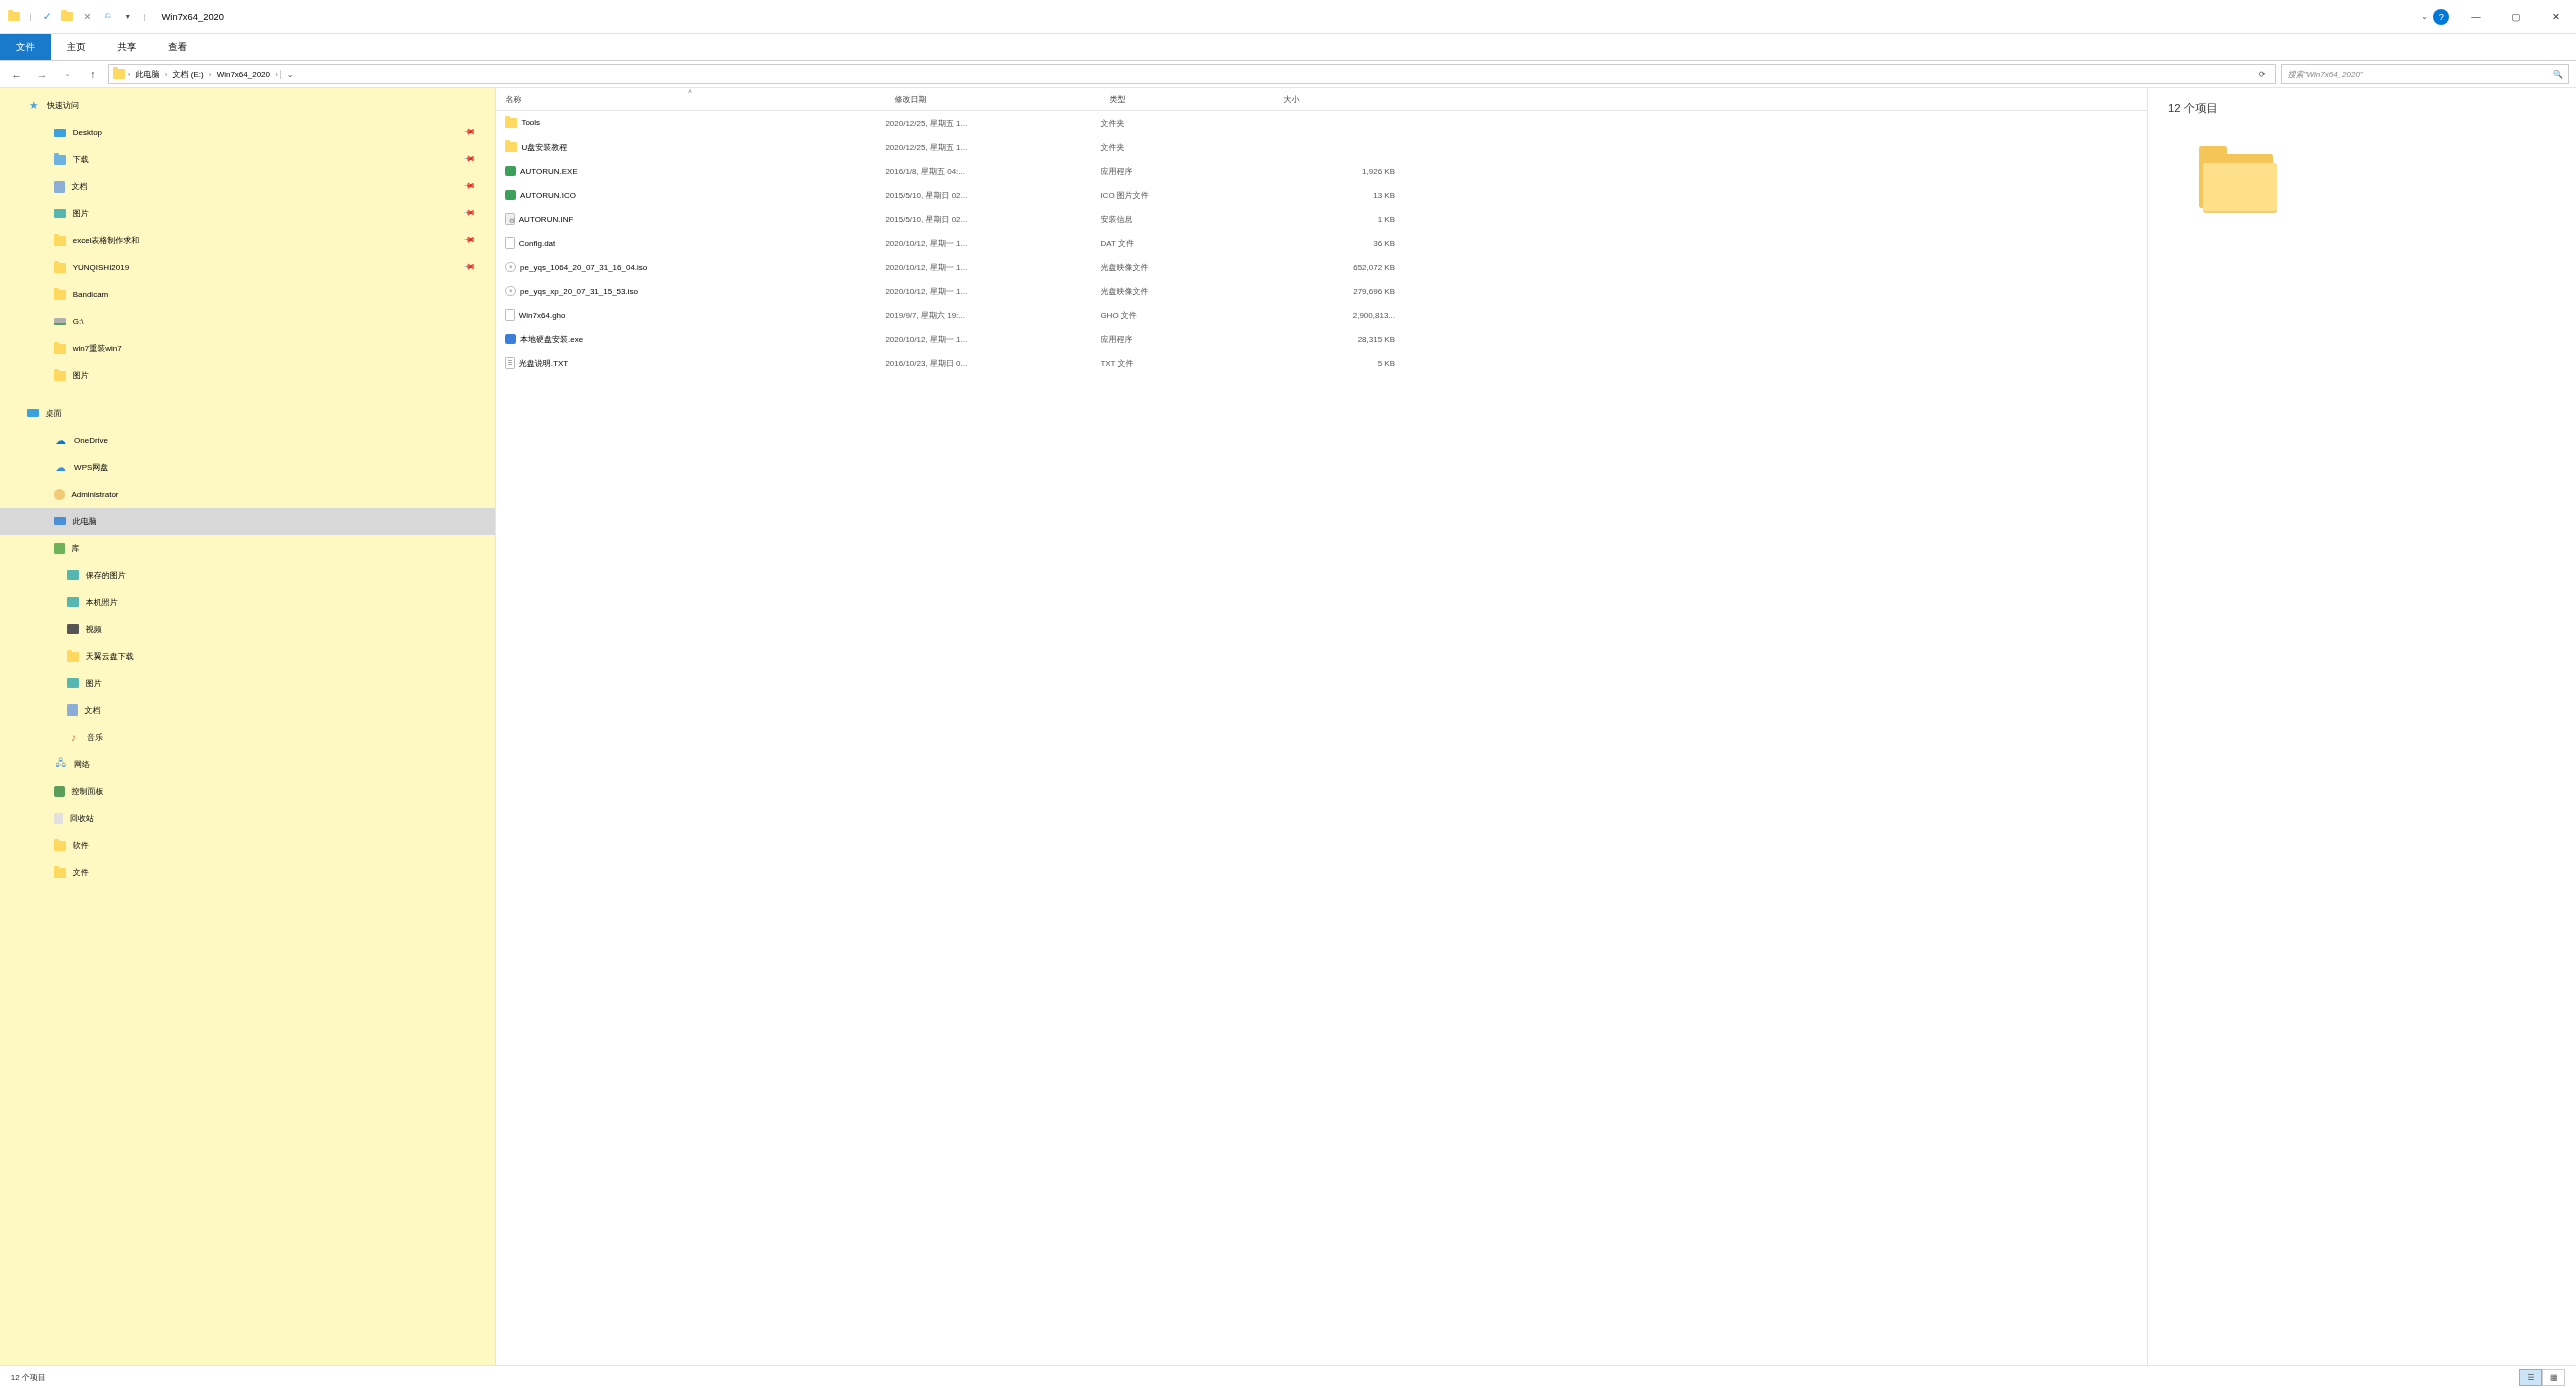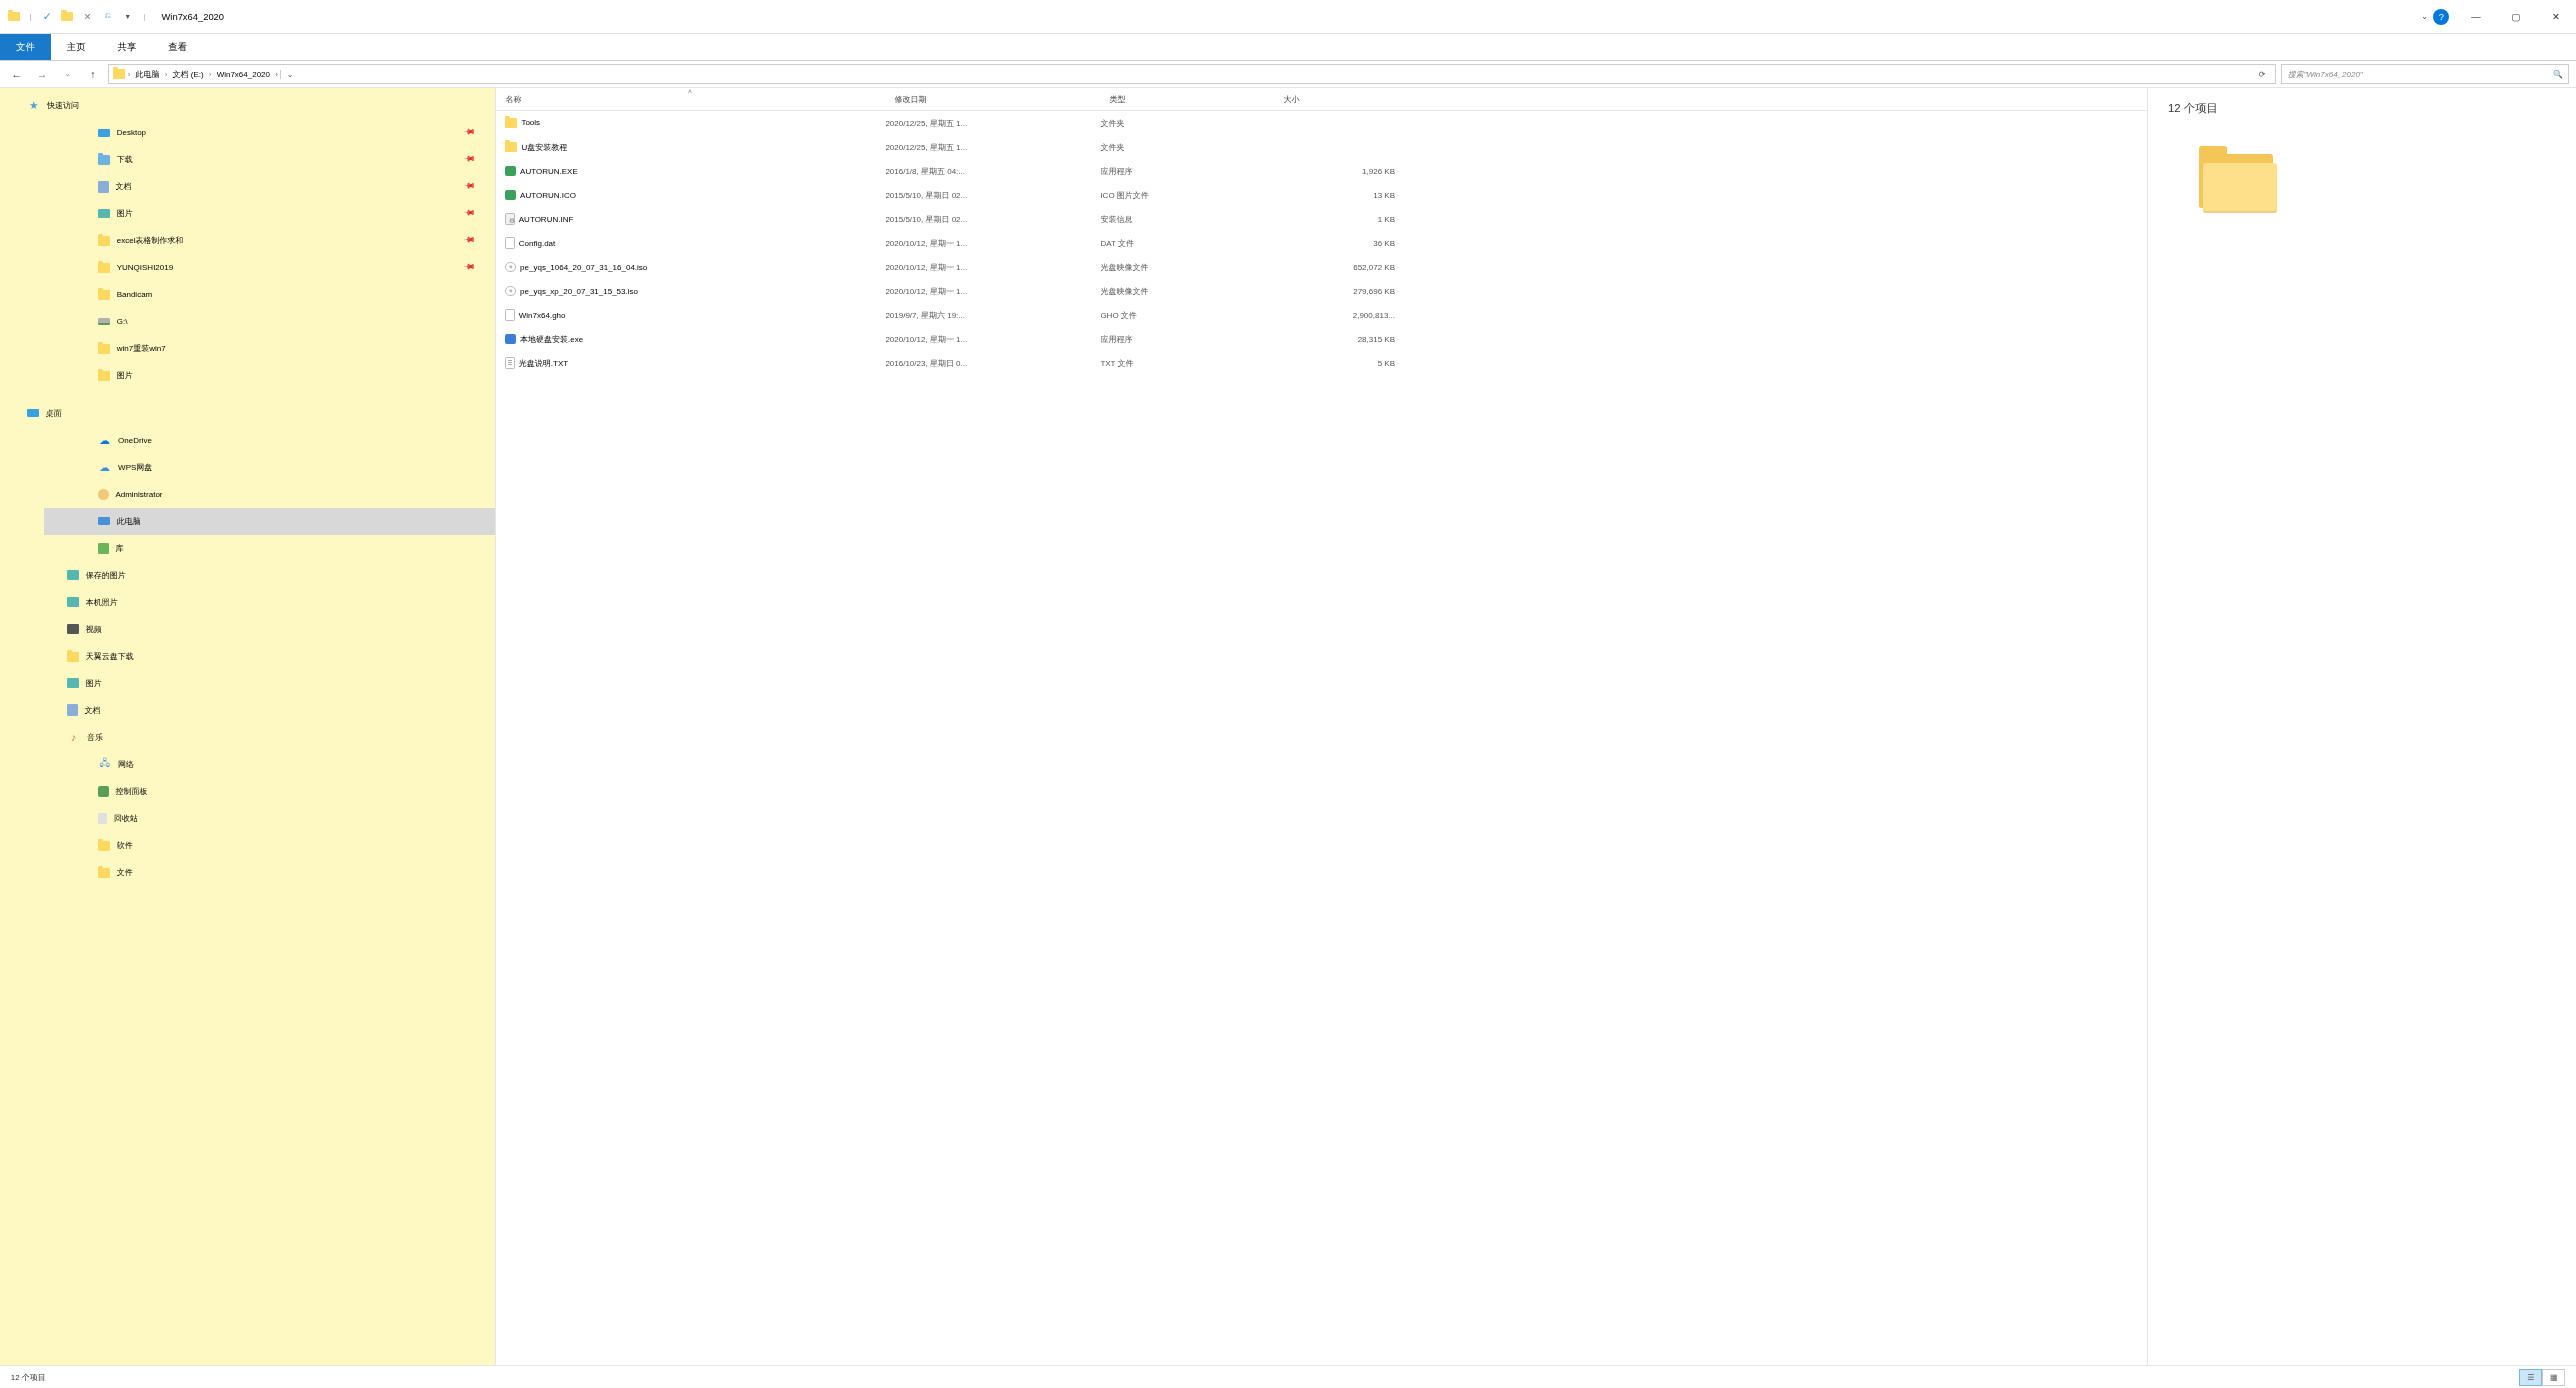--- a/index.html
+++ b/index.html
@@ -39,21 +39,21 @@
 .search-box { width: 288px; height:20px; border:0.7px solid #ccc; display:flex; align-items:center; padding:0 5.4px; color:#888; font-style:italic; }
 .search-box .sicon { margin-left:auto; font-style:normal; }
 
 
 .body-area { flex:1; display:flex; overflow:hidden; }
 
 
 .nav-tree { width: 496px; background:#fef9c3; border-right:0.7px solid #e5e5e5; padding-top:4px; overflow-y:auto; }
 .tree-item { height: 27px; display:flex; align-items:center; padding-left: 27px; gap:6.7px; font-size:8.7px; color:#000; position:relative; }
 .tree-item .pin { position:absolute; right:20px; color:#7a7a7a; font-size:8px; transform:rotate(45deg); }
-.tree-item.depth2 { padding-left: 54px; margin-left: 44px; }
+.tree-item.depth2 { padding-left: 54px; }
 .tree-item.depth3 { padding-left: 67px; }
 .tree-item.selected { background:#d8d8d8; }
 .tree-blank { height:10.7px; }
 .ticon { width:13.4px; height:12px; display:inline-flex; align-items:center; justify-content:center; flex-shrink:0; }
 .ticon.star { color:#4aa3df; }
 .ticon.star::before { content:"★"; font-size:10.7px; }
 .ticon.folder { background:#ffd860; width:12px; height:9.4px; border-radius:1.3px; position:relative; margin-top:1.3px; }
 .ticon.folder::before { content:''; position:absolute; top:-2px; left:0; width:4.7px; height:2.7px; background:#ffd860; border-radius:1.3px 1.3px 0 0; }
 .ticon.folder.blue { background:#6db3e2; }
 .ticon.folder.blue::before { background:#6db3e2; }

